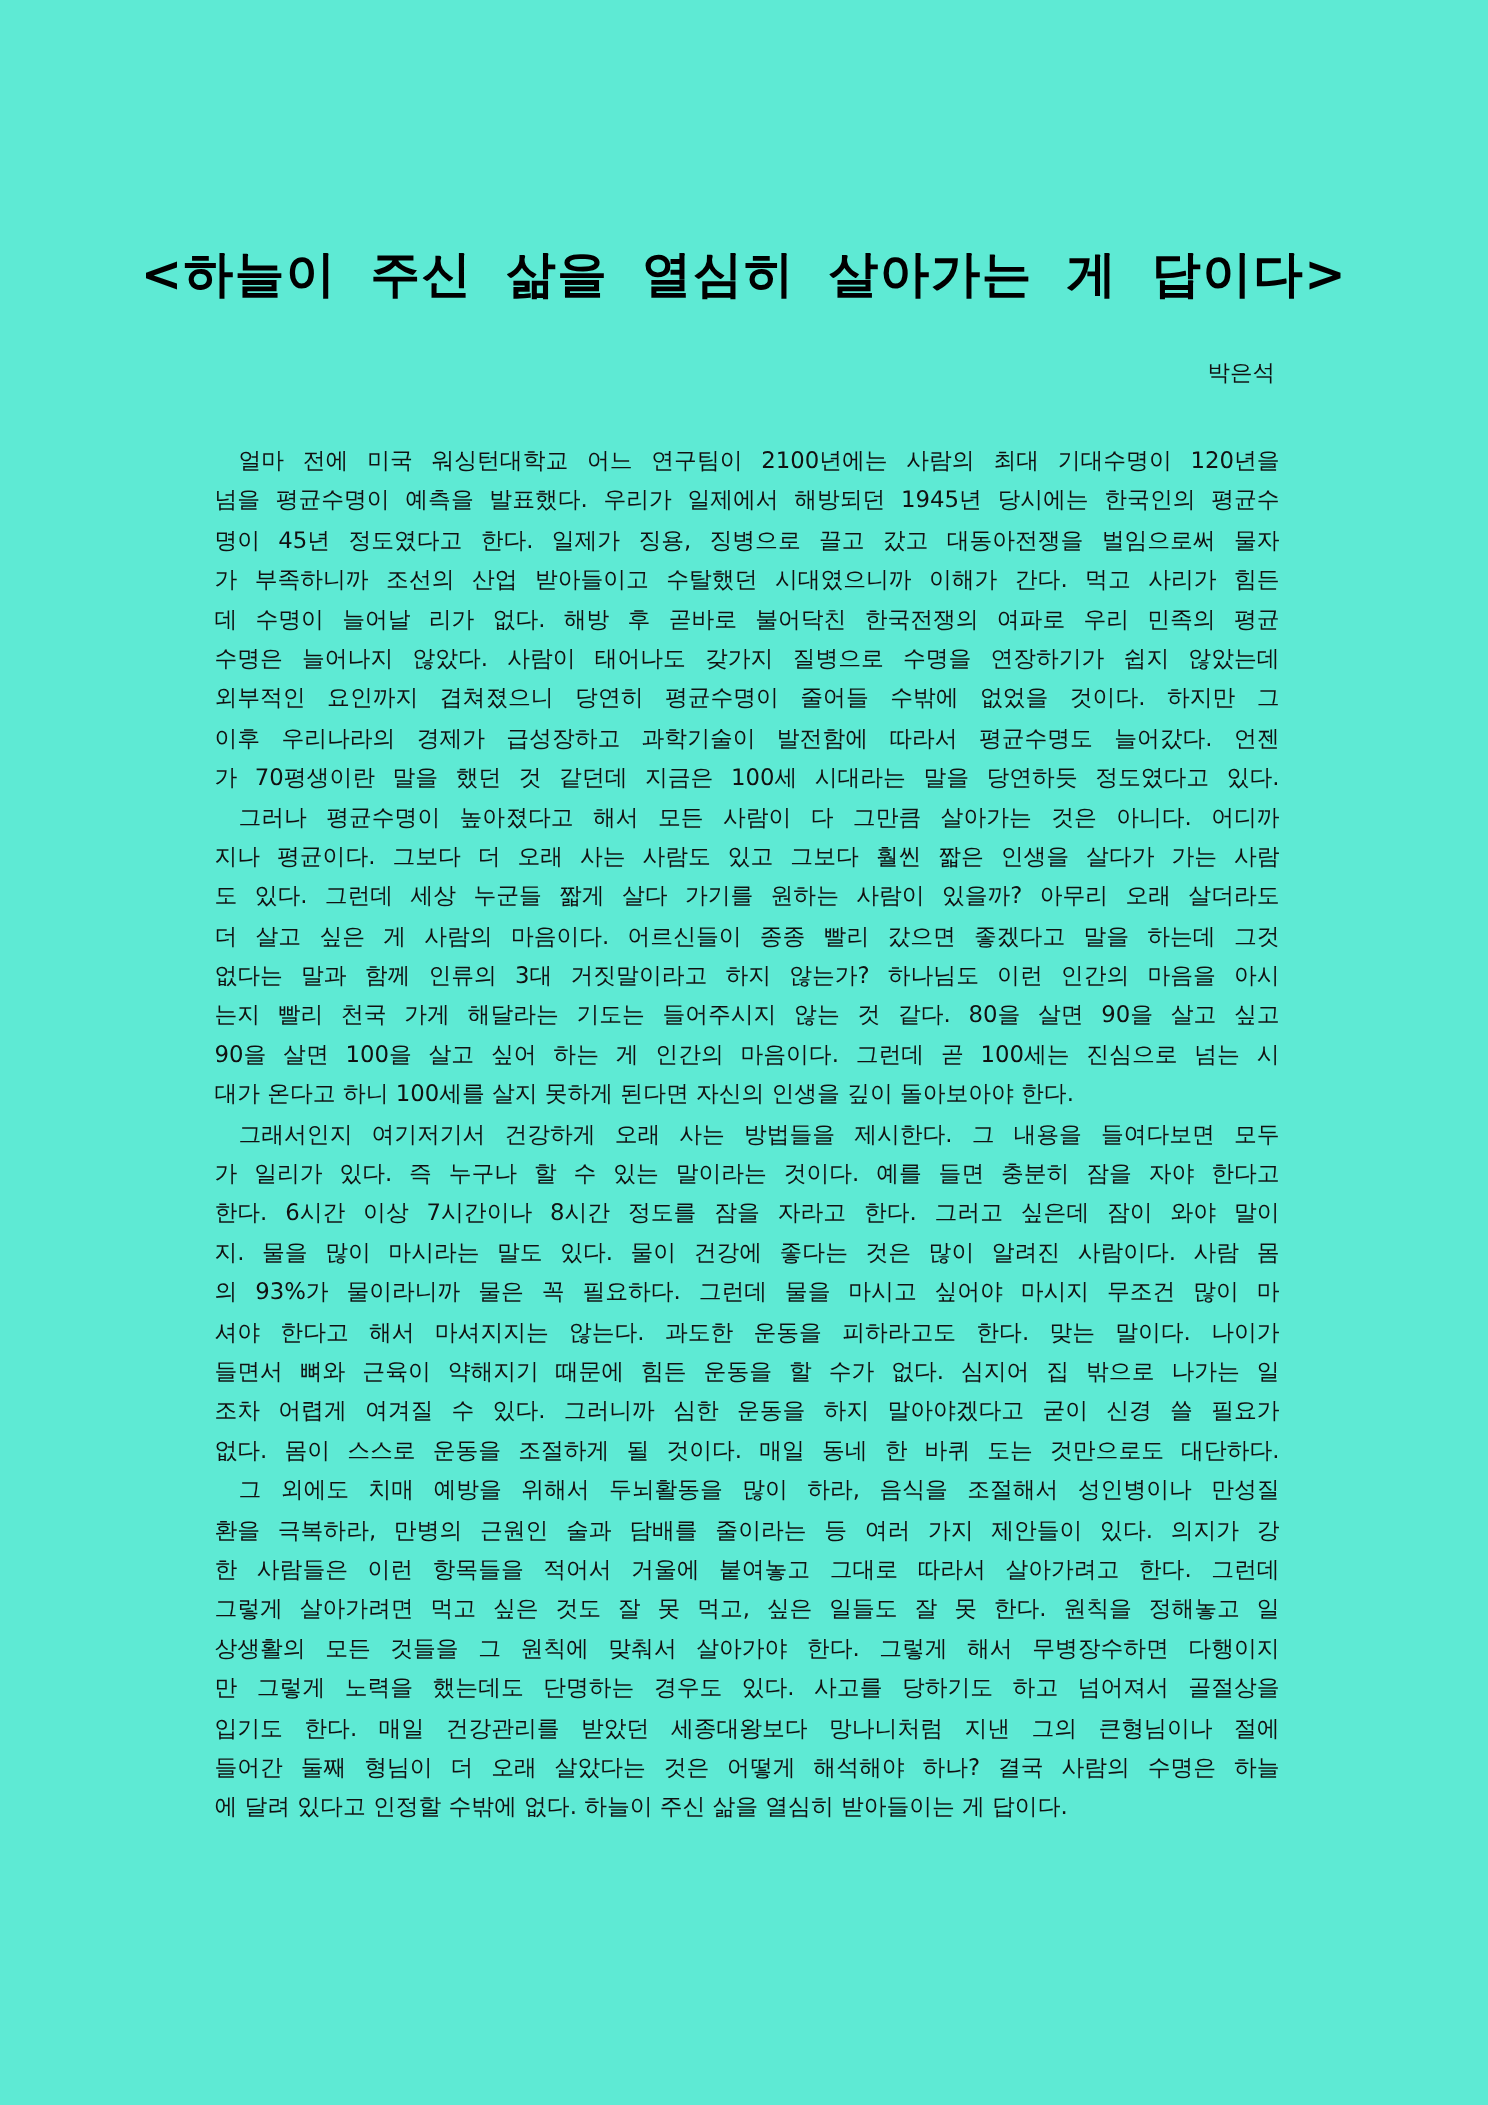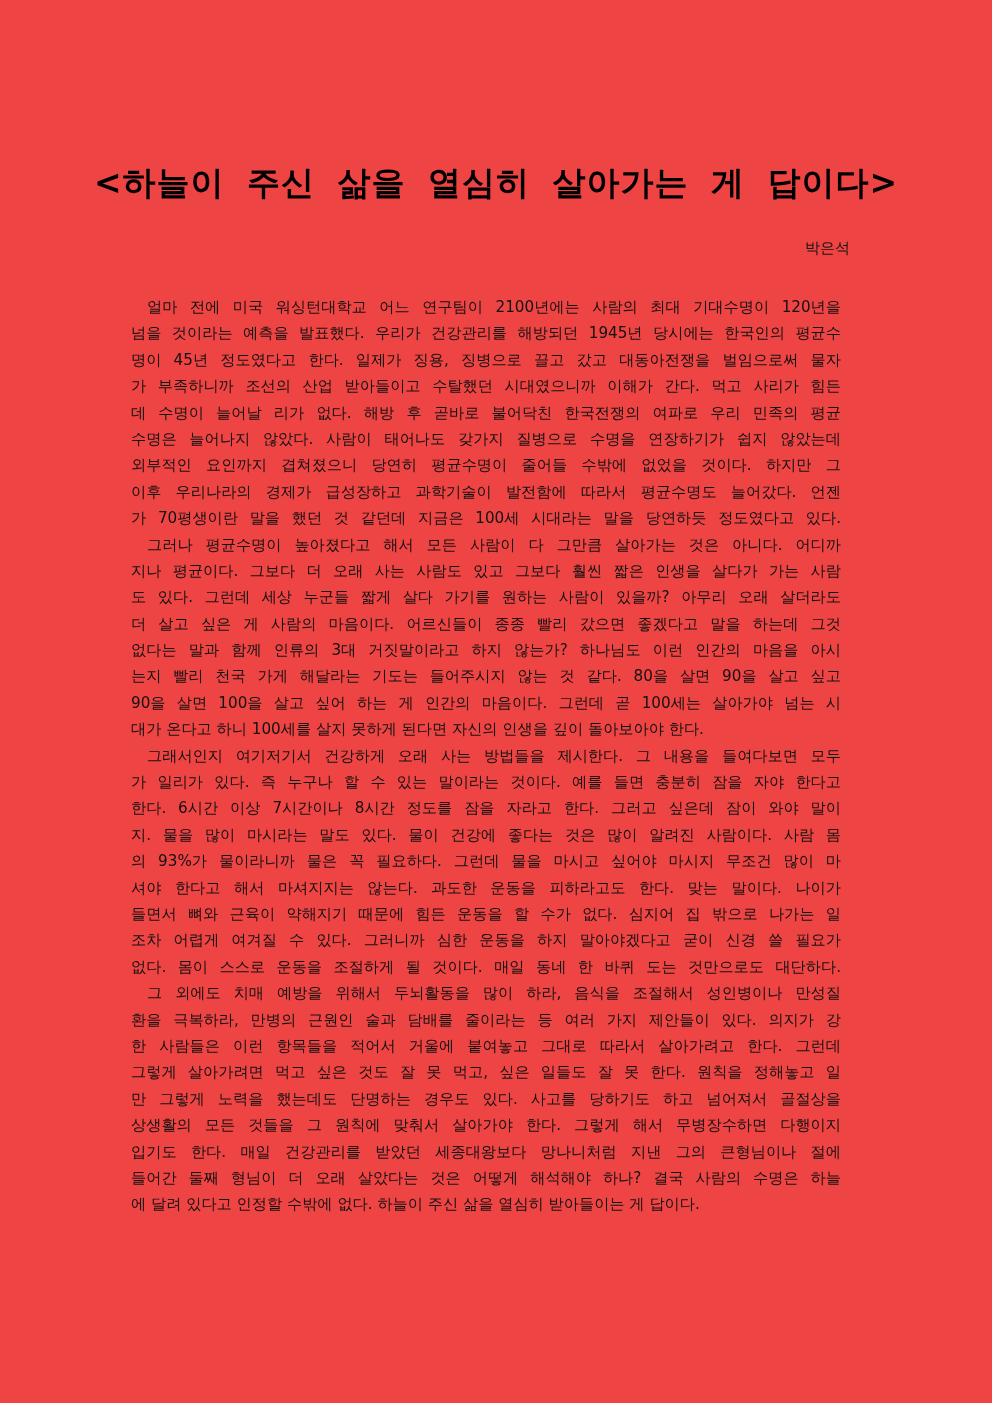--- a/index.html
+++ b/index.html
@@ -12,21 +12,21 @@
       height: 1403px;
       position: relative;
       overflow: hidden;
       color: #111111;
       font-family: "DejaVu Sans", "Liberation Sans", sans-serif;
     }
     .page {
       position: absolute;
       left: 0; top: 0;
       width: 992px; height: 1403px;
-      background: #ef4444;
+      background: #5eead4;
     }
     .title {
       position: absolute;
       left: 0; right: 0;
       top: 158px;
       text-align: center;
       font-family: "DejaVu Sans", sans-serif;
       font-weight: bold;
       font-size: 33px;
       letter-spacing: 1px;
@@ -38,21 +38,21 @@
       position: absolute;
       right: 142px;
       top: 237px;
       font-size: 15px;
       line-height: 22px;
       color: #111;
       text-align: right;
     }
     .body-text {
       position: absolute;
-      left: 131px;
+      left: 143px;
       top: 294px;
       width: 710px;
     }
     .line {
       display: block;
       height: 26.4px;
       line-height: 26.4px;
       font-size: 15.2px;
       white-space: nowrap;
       text-align: justify;
@@ -70,58 +70,58 @@
 <body>
 
 <div class="page">
   <div class="title">&lt;하늘이 주신 삶을 열심히 살아가는 게 답이다&gt;</div>
   <div class="author">박은석</div>
 
   <div class="body-text">
 
     <div>
       <span class="line indent">얼마 전에 미국 워싱턴대학교 어느 연구팀이 2100년에는 사람의 최대 기대수명이 120년을</span>
-      <span class="line">넘을 것이라는 예측을 발표했다. 우리가 건강관리를 해방되던 1945년 당시에는 한국인의 평균수</span>
+      <span class="line">넘을 평균수명이 예측을 발표했다. 우리가 일제에서 해방되던 1945년 당시에는 한국인의 평균수</span>
       <span class="line">명이 45년 정도였다고 한다. 일제가 징용, 징병으로 끌고 갔고 대동아전쟁을 벌임으로써 물자</span>
       <span class="line">가 부족하니까 조선의 산업 받아들이고 수탈했던 시대였으니까 이해가 간다. 먹고 사리가 힘든</span>
       <span class="line">데 수명이 늘어날 리가 없다. 해방 후 곧바로 불어닥친 한국전쟁의 여파로 우리 민족의 평균</span>
       <span class="line">수명은 늘어나지 않았다. 사람이 태어나도 갖가지 질병으로 수명을 연장하기가 쉽지 않았는데</span>
       <span class="line">외부적인 요인까지 겹쳐졌으니 당연히 평균수명이 줄어들 수밖에 없었을 것이다. 하지만 그</span>
       <span class="line">이후 우리나라의 경제가 급성장하고 과학기술이 발전함에 따라서 평균수명도 늘어갔다. 언젠</span>
       <span class="line">가 70평생이란 말을 했던 것 같던데 지금은 100세 시대라는 말을 당연하듯 정도였다고 있다.</span>
     </div>
 
     <div>
       <span class="line indent">그러나 평균수명이 높아졌다고 해서 모든 사람이 다 그만큼 살아가는 것은 아니다. 어디까</span>
       <span class="line">지나 평균이다. 그보다 더 오래 사는 사람도 있고 그보다 훨씬 짧은 인생을 살다가 가는 사람</span>
       <span class="line">도 있다. 그런데 세상 누군들 짧게 살다 가기를 원하는 사람이 있을까? 아무리 오래 살더라도</span>
       <span class="line">더 살고 싶은 게 사람의 마음이다. 어르신들이 종종 빨리 갔으면 좋겠다고 말을 하는데 그것</span>
       <span class="line">없다는 말과 함께 인류의 3대 거짓말이라고 하지 않는가? 하나님도 이런 인간의 마음을 아시</span>
       <span class="line">는지 빨리 천국 가게 해달라는 기도는 들어주시지 않는 것 같다. 80을 살면 90을 살고 싶고</span>
-      <span class="line">90을 살면 100을 살고 싶어 하는 게 인간의 마음이다. 그런데 곧 100세는 살아가야 넘는 시</span>
+      <span class="line">90을 살면 100을 살고 싶어 하는 게 인간의 마음이다. 그런데 곧 100세는 진심으로 넘는 시</span>
       <span class="line last">대가 온다고 하니 100세를 살지 못하게 된다면 자신의 인생을 깊이 돌아보아야 한다.</span>
     </div>
 
     <div>
       <span class="line indent">그래서인지 여기저기서 건강하게 오래 사는 방법들을 제시한다. 그 내용을 들여다보면 모두</span>
       <span class="line">가 일리가 있다. 즉 누구나 할 수 있는 말이라는 것이다. 예를 들면 충분히 잠을 자야 한다고</span>
       <span class="line">한다. 6시간 이상 7시간이나 8시간 정도를 잠을 자라고 한다. 그러고 싶은데 잠이 와야 말이</span>
       <span class="line">지. 물을 많이 마시라는 말도 있다. 물이 건강에 좋다는 것은 많이 알려진 사람이다. 사람 몸</span>
       <span class="line">의 93%가 물이라니까 물은 꼭 필요하다. 그런데 물을 마시고 싶어야 마시지 무조건 많이 마</span>
       <span class="line">셔야 한다고 해서 마셔지지는 않는다. 과도한 운동을 피하라고도 한다. 맞는 말이다. 나이가</span>
       <span class="line">들면서 뼈와 근육이 약해지기 때문에 힘든 운동을 할 수가 없다. 심지어 집 밖으로 나가는 일</span>
       <span class="line">조차 어렵게 여겨질 수 있다. 그러니까 심한 운동을 하지 말아야겠다고 굳이 신경 쓸 필요가</span>
       <span class="line">없다. 몸이 스스로 운동을 조절하게 될 것이다. 매일 동네 한 바퀴 도는 것만으로도 대단하다.</span>
     </div>
 
     <div>
       <span class="line indent">그 외에도 치매 예방을 위해서 두뇌활동을 많이 하라, 음식을 조절해서 성인병이나 만성질</span>
       <span class="line">환을 극복하라, 만병의 근원인 술과 담배를 줄이라는 등 여러 가지 제안들이 있다. 의지가 강</span>
       <span class="line">한 사람들은 이런 항목들을 적어서 거울에 붙여놓고 그대로 따라서 살아가려고 한다. 그런데</span>
       <span class="line">그렇게 살아가려면 먹고 싶은 것도 잘 못 먹고, 싶은 일들도 잘 못 한다. 원칙을 정해놓고 일</span>
+      <span class="line">상생활의 모든 것들을 그 원칙에 맞춰서 살아가야 한다. 그렇게 해서 무병장수하면 다행이지</span>
       <span class="line">만 그렇게 노력을 했는데도 단명하는 경우도 있다. 사고를 당하기도 하고 넘어져서 골절상을</span>
-      <span class="line">상생활의 모든 것들을 그 원칙에 맞춰서 살아가야 한다. 그렇게 해서 무병장수하면 다행이지</span>
       <span class="line">입기도 한다. 매일 건강관리를 받았던 세종대왕보다 망나니처럼 지낸 그의 큰형님이나 절에</span>
       <span class="line">들어간 둘째 형님이 더 오래 살았다는 것은 어떻게 해석해야 하나? 결국 사람의 수명은 하늘</span>
       <span class="line last">에 달려 있다고 인정할 수밖에 없다. 하늘이 주신 삶을 열심히 받아들이는 게 답이다.</span>
     </div>
   </div>
 </div>
 
 </body></html>

